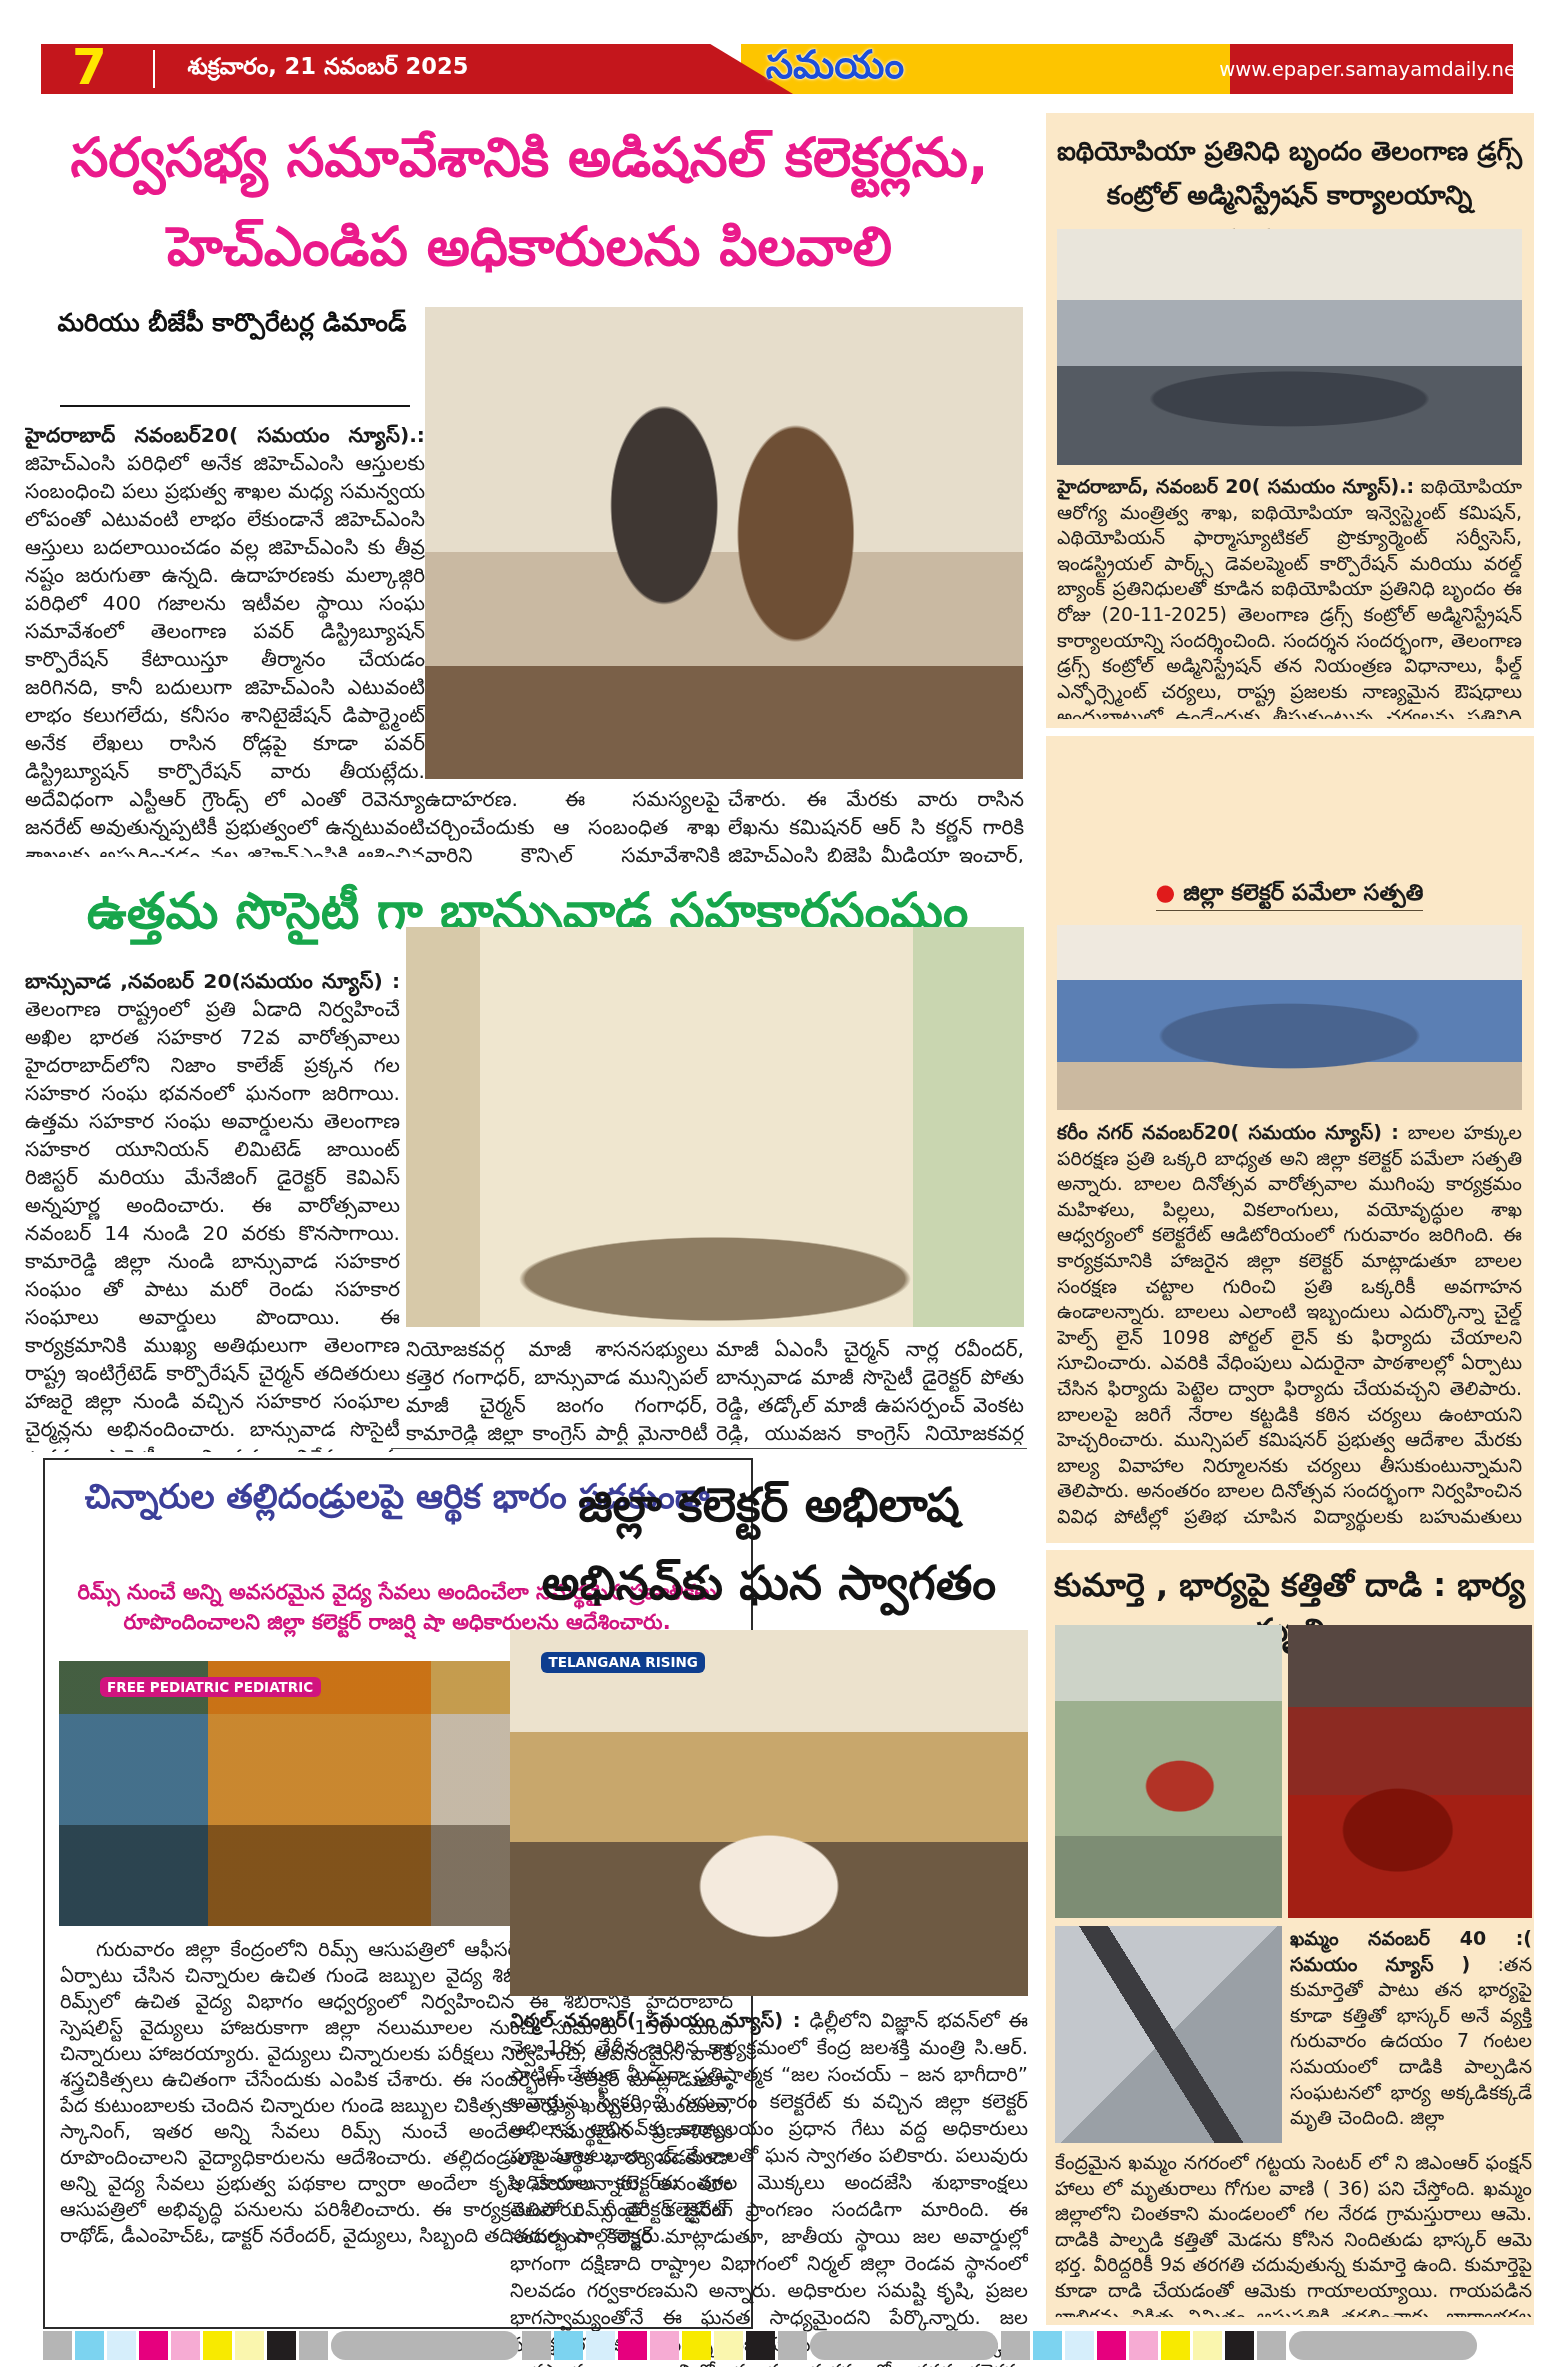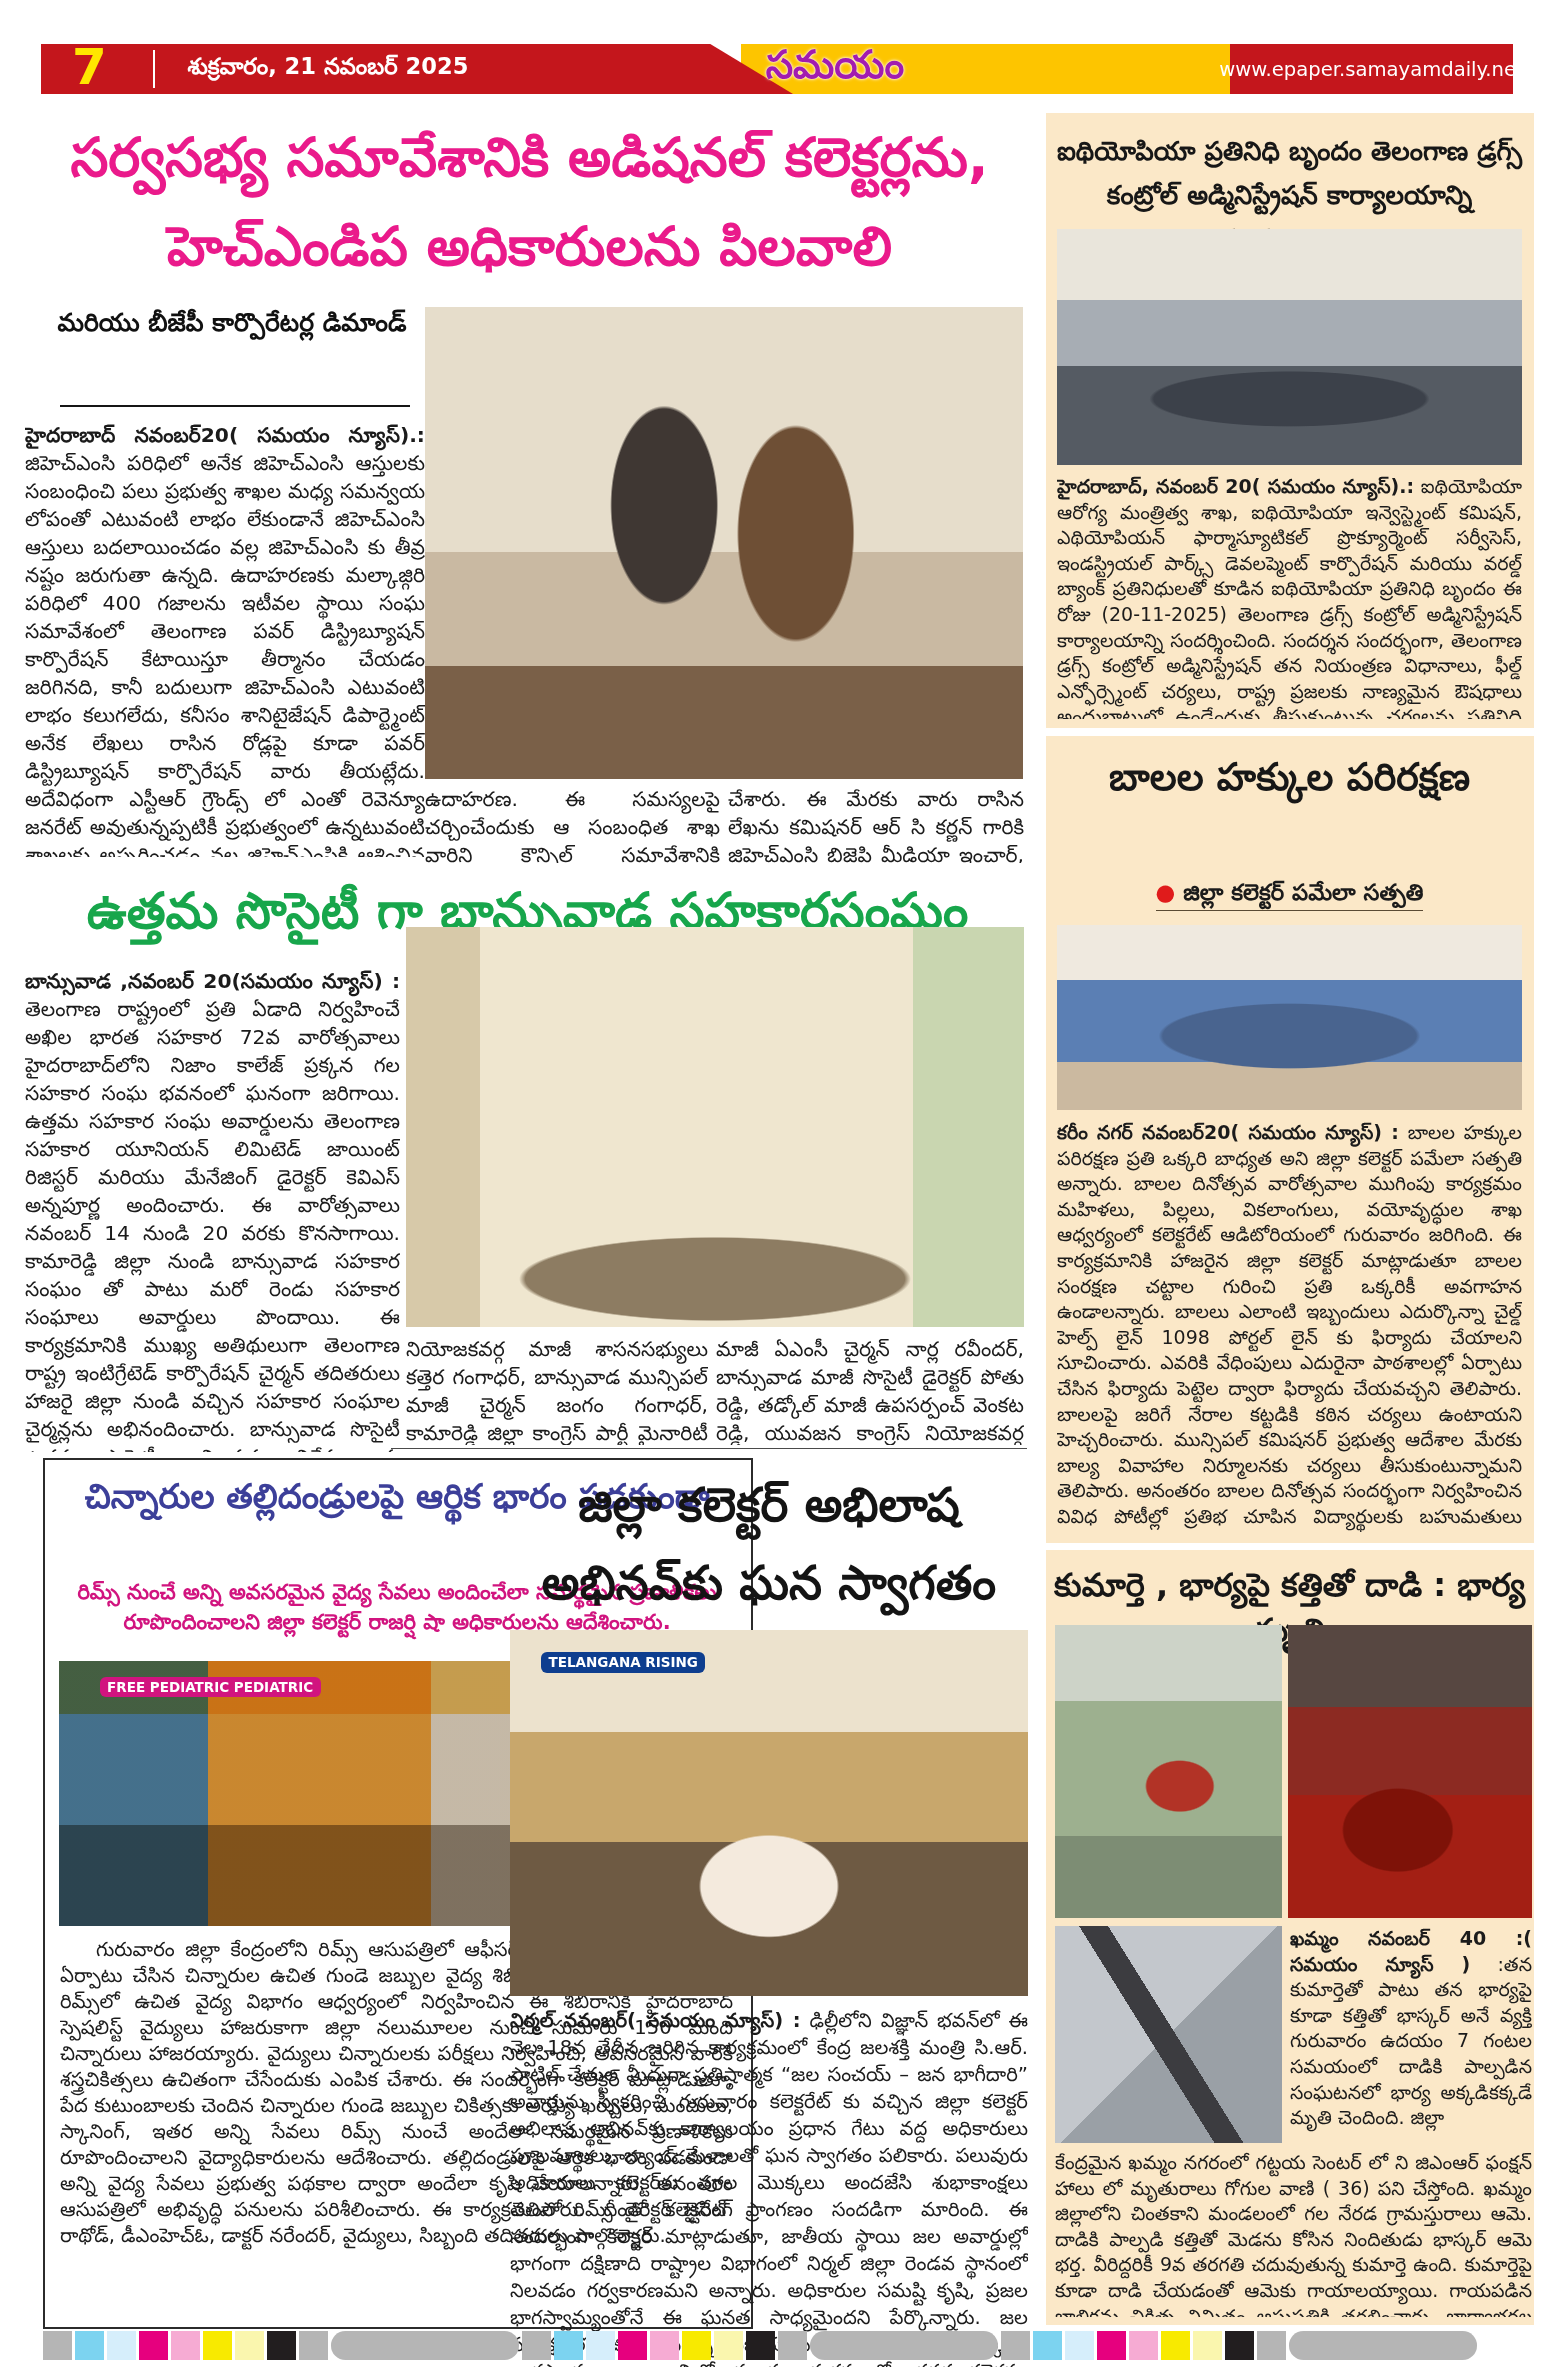--- a/index.html
+++ b/index.html
@@ -10,21 +10,21 @@
   .hdr-red-main{left:41px;top:44px;width:752px;height:50px;background:#c4161c;
     clip-path:polygon(0 0,89% 0,100% 100%,0 100%);z-index:2;}
   .hdr-yellow{left:741px;top:44px;width:489px;height:50px;background:#fdc500;z-index:1;}
   .hdr-red-right{left:1230px;top:44px;width:283px;height:50px;background:#c4161c;z-index:2;
     display:flex;align-items:center;justify-content:center;}
   .page-num{left:72px;top:39px;z-index:3;font-size:50px;font-weight:bold;color:#ffe600;line-height:57px;}
   .hdr-divider{left:153px;top:50px;width:2.3px;height:38px;background:#ffffff;z-index:3;}
   .hdr-date{left:166px;top:44px;width:324px;height:50px;z-index:3;color:#ffffff;
     font-weight:bold;font-size:22.6px;display:flex;align-items:center;justify-content:center;}
   .masthead{left:722px;top:44px;width:226px;height:50px;z-index:3;display:flex;align-items:center;justify-content:center;
-    color:#a21caf;font-size:39px;font-weight:bold;text-shadow:0 0 3.8px #fff,0 0 1.5px #fff;}
+    color:#1d4ed8;font-size:39px;font-weight:bold;text-shadow:0 0 3.8px #fff,0 0 1.5px #fff;}
   .website{color:#ffffff;font-size:19.6px;text-align:right;}
   
   .lead-headline{left:29px;top:113px;width:1001px;text-align:center;color:#ea1a8b;
     font-weight:bold;font-size:54px;line-height:89px;}
   .byline{left:29px;top:304px;width:406px;text-align:center;font-weight:bold;font-size:25px;line-height:38px;color:#111;}
   .byline .dash{color:#d21a1a;}
   .byline-rule{left:60px;top:405px;width:350px;border-top:2.3px solid #151515;}
   .green-headline{left:29px;top:877px;width:997px;text-align:center;color:#17a64b;
     font-weight:bold;font-size:50px;line-height:68px;}
   
@@ -153,21 +153,20 @@
   <div>కంట్రోల్ అడ్మినిస్ట్రేషన్ కార్యాలయాన్ని సందర్శించింది</div>
 </div>
 <div class="abs photo ethiopia-photo" style="left:1057px;top:229px;width:465px;height:236px;"></div>
 <div class="abs tx" style="left:1057px;top:474px;width:465px;height:245px;font-size:19px;line-height:25.6px;">
   <b class="dl">హైదరాబాద్, నవంబర్ 20( సమయం న్యూస్).:</b>
   <span>ఐథియోపియా ఆరోగ్య మంత్రిత్వ శాఖ, ఐథియోపియా ఇన్వెస్ట్మెంట్ కమిషన్, ఎథియోపియన్ ఫార్మాస్యూటికల్ ప్రొక్యూర్మెంట్ సర్వీసెస్, ఇండస్ట్రియల్ పార్క్స్ డెవలప్మెంట్ కార్పొరేషన్ మరియు వరల్డ్ బ్యాంక్ ప్రతినిధులతో కూడిన ఐథియోపియా ప్రతినిధి బృందం ఈ రోజు (20-11-2025) తెలంగాణ డ్రగ్స్ కంట్రోల్ అడ్మినిస్ట్రేషన్ కార్యాలయాన్ని సందర్శించింది. సందర్శన సందర్భంగా, తెలంగాణ డ్రగ్స్ కంట్రోల్ అడ్మినిస్ట్రేషన్ తన నియంత్రణ విధానాలు, ఫీల్డ్ ఎన్ఫోర్స్మెంట్ చర్యలు, రాష్ట్ర ప్రజలకు నాణ్యమైన ఔషధాలు అందుబాటులో ఉండేందుకు తీసుకుంటున్న చర్యలను ప్రతినిధి బృందానికి వివరించింది. తెలంగాణ అమలు చేస్తున్న విధానాలు, నియంత్రణ వ్యవస్థలపై ప్రతినిధులు ప్రశంసలు తెలియజేశారు. ఈ సందర్శన ద్వారా పొందిన అనుభవాలు, తమ దేశంలోని ఔషధ నియంత్రణ వ్యవస్థ బలోపేతానికి ఉపయోగపడతాయని వారు అభిప్రాయపడ్డారు.</span>
 </div>
 
 <div class="abs cream" style="left:1046px;top:736px;width:488px;height:807px;"></div>
 <div class="abs box-headline" style="left:1055px;top:748px;width:469px;font-size:38px;line-height:59px;">
-  <div>బాలల హక్కుల పరిరక్షణ</div>
 </div>
 <div class="abs" style="left:1055px;top:879px;width:469px;text-align:center;font-weight:bold;font-size:22.6px;">
   <span class="subhead-underline"><span class="bullet">●</span>
   <span>జిల్లా కలెక్టర్ పమేలా సత్పతి</span></span>
 </div>
 <div class="abs photo children-photo" style="left:1057px;top:925px;width:465px;height:185px;"></div>
 <div class="abs tx" style="left:1057px;top:1120px;width:465px;height:412px;font-size:19px;line-height:25.6px;">
   <b class="dl">కరీం నగర్ నవంబర్20( సమయం న్యూస్) :</b>
   <span>బాలల హక్కుల పరిరక్షణ ప్రతి ఒక్కరి బాధ్యత అని జిల్లా కలెక్టర్ పమేలా సత్పతి అన్నారు. బాలల దినోత్సవ వారోత్సవాల ముగింపు కార్యక్రమం మహిళలు, పిల్లలు, వికలాంగులు, వయోవృద్ధుల శాఖ ఆధ్వర్యంలో కలెక్టరేట్ ఆడిటోరియంలో గురువారం జరిగింది. ఈ కార్యక్రమానికి హాజరైన జిల్లా కలెక్టర్ మాట్లాడుతూ బాలల సంరక్షణ చట్టాల గురించి ప్రతి ఒక్కరికీ అవగాహన ఉండాలన్నారు. బాలలు ఎలాంటి ఇబ్బందులు ఎదుర్కొన్నా చైల్డ్ హెల్ప్ లైన్ 1098 పోర్టల్ లైన్ కు ఫిర్యాదు చేయాలని సూచించారు. ఎవరికి వేధింపులు ఎదురైనా పాఠశాలల్లో ఏర్పాటు చేసిన ఫిర్యాదు పెట్టెల ద్వారా ఫిర్యాదు చేయవచ్చని తెలిపారు. బాలలపై జరిగే నేరాల కట్టడికి కఠిన చర్యలు ఉంటాయని హెచ్చరించారు. మున్సిపల్ కమిషనర్ ప్రభుత్వ ఆదేశాల మేరకు బాల్య వివాహాల నిర్మూలనకు చర్యలు తీసుకుంటున్నామని తెలిపారు. అనంతరం బాలల దినోత్సవ సందర్భంగా నిర్వహించిన వివిధ పోటీల్లో ప్రతిభ చూపిన విద్యార్థులకు బహుమతులు ప్రదానం చేశారు. ఈ కార్యక్రమంలో అదనపు కలెక్టర్ గంగాధర్, మండల విద్యాశాఖ అధికారులు, ఉపాధ్యాయులు, విద్యార్థులు పాల్గొన్నారు.</span>
 </div>

